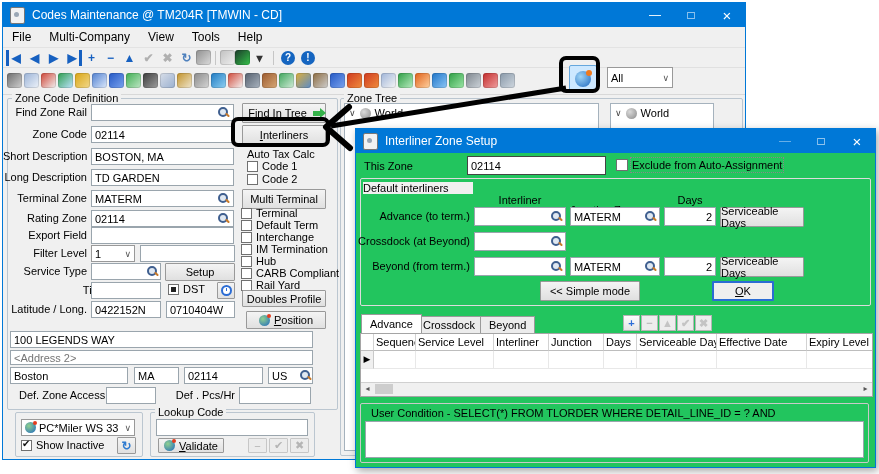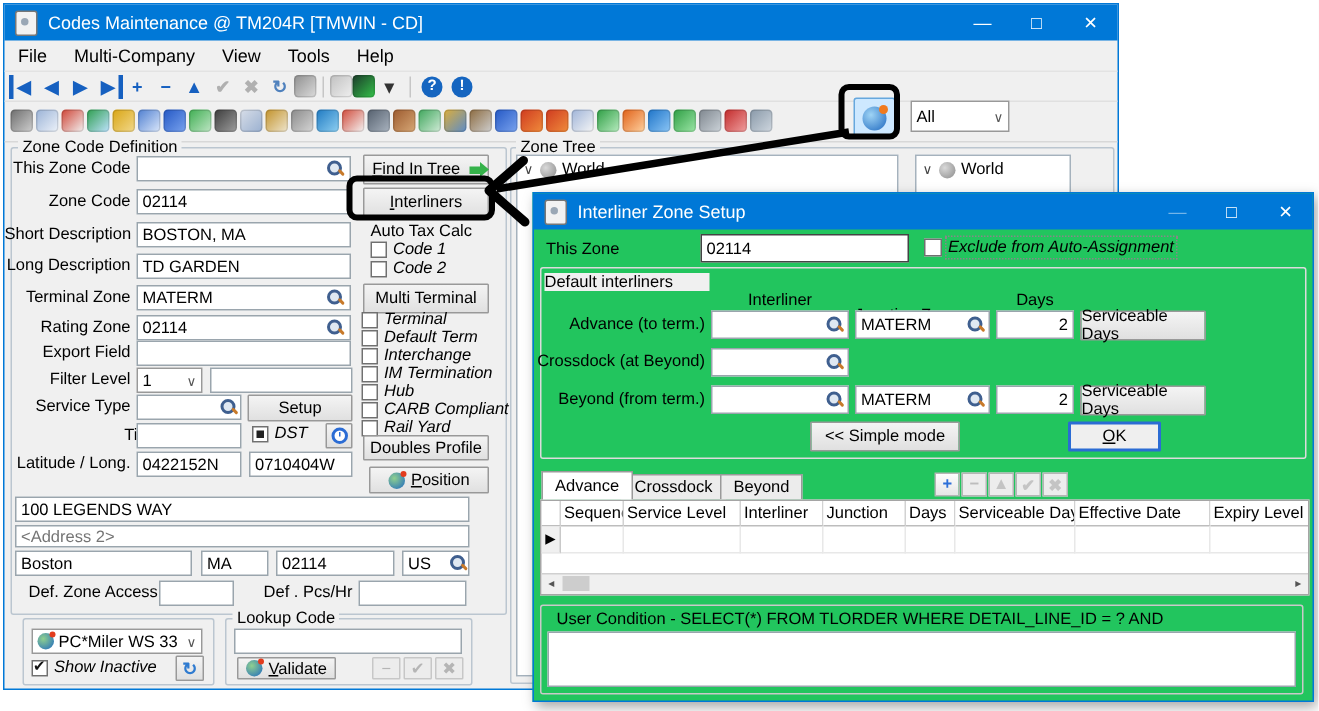--- a/index.html
+++ b/index.html
@@ -40,21 +40,21 @@
   .inp{position:absolute;border:1px solid #9aa5ad;background:#fff;font-size:11px;padding:0 3px;font-family:inherit;box-sizing:border-box;height:17px;color:#000;}
   .inp.right{text-align:right;}
   .btn{position:absolute;background:linear-gradient(#f4f4f4,#e0e0e0);border:1px solid #999;border-radius:1px;font-size:11px;display:flex;align-items:center;justify-content:center;gap:4px;box-sizing:border-box;color:#000;}
   .btn.default{border:2px solid #2b6cd4;background:#efefef;}
   .btn.disabled{color:#b5b5b5;background:#ececec;border-color:#c7c7c7;}
   .ufirst{display:block;text-align:center;}
   .ufirst::first-letter{text-decoration:underline;}
   .chk{position:absolute;width:11px;height:11px;border:1px solid #707070;background:#fff;box-sizing:border-box;}
   .chk.sq::after{content:"";position:absolute;left:2px;top:2px;right:2px;bottom:2px;background:#222;}
   .chk.checked::after{content:"✔";position:absolute;left:0px;top:-3px;font-size:10px;color:#111;}
-  .chklbl{position:absolute;white-space:nowrap;font-style:italic;}
+  .chklbl{position:absolute;white-space:nowrap;}
   .mag{position:absolute;width:13px;height:13px;}
   .mag::before{content:"";position:absolute;left:1px;top:1px;width:6px;height:6px;border:2px solid #3f5f8f;border-radius:50%;background:#dfe8f2;}
   .mag::after{content:"";position:absolute;left:8px;top:8px;width:5px;height:2px;background:#c87a2a;transform:rotate(45deg);border-radius:1px;}
   .garrow{position:relative;width:7px;height:5px;background:#35b24a;margin-left:2px;}
   .garrow::after{content:"";position:absolute;left:7px;top:-3px;border-left:6px solid #35b24a;border-top:5px solid transparent;border-bottom:5px solid transparent;}
   .clock{width:11px;height:11px;border-radius:50%;border:2px solid #2b6cd4;position:relative;box-sizing:border-box;background:#fff;}
   .clock::after{content:"";position:absolute;left:3px;top:1px;width:1px;height:3px;background:#2b6cd4;}
   .refresh{color:#2f7bd0;font-weight:bold;font-size:12px;}
   
   .tree{position:absolute;background:#fff;border:1px solid #a5b2bd;box-sizing:border-box;}
@@ -156,21 +156,21 @@
     <div class="globe-btn">
       <span class="globe"></span>
     </div>
     <div class="combo" style="left:604px;top:64px;width:66px;height:21px;">
       <span>All</span>
     </div>
 
     <div class="group" style="left:4px;top:95px;width:331px;height:312px;"></div>
     <div class="glabel" style="left:9px;top:89px;">Zone Code Definition</div>
 
-    <div class="lbl" style="left:0;top:103px;width:84px;">This Zone Code</div>
+    <div class="lbl" style="left:0;top:103px;width:84px;">Find Zone Rail</div>
     <input class="inp" style="left: 88px; top: 101px; width: 143px;" value="">
     <span class="mag" style="left:214px;top:103px;"></span>
     <div class="btn" style="left:239px;top:100px;width:84px;height:20px;">
       <span class="ufirst">Find In Tree</span>
       <span class="garrow"></span>
     </div>
 
     <div class="lbl" style="left:0;top:125px;width:84px;">Zone Code</div>
     <input class="inp" style="left: 88px; top: 123px; width: 143px;" value="02114">
     <div class="btn" style="left:239px;top:122px;width:84px;height:20px;">

